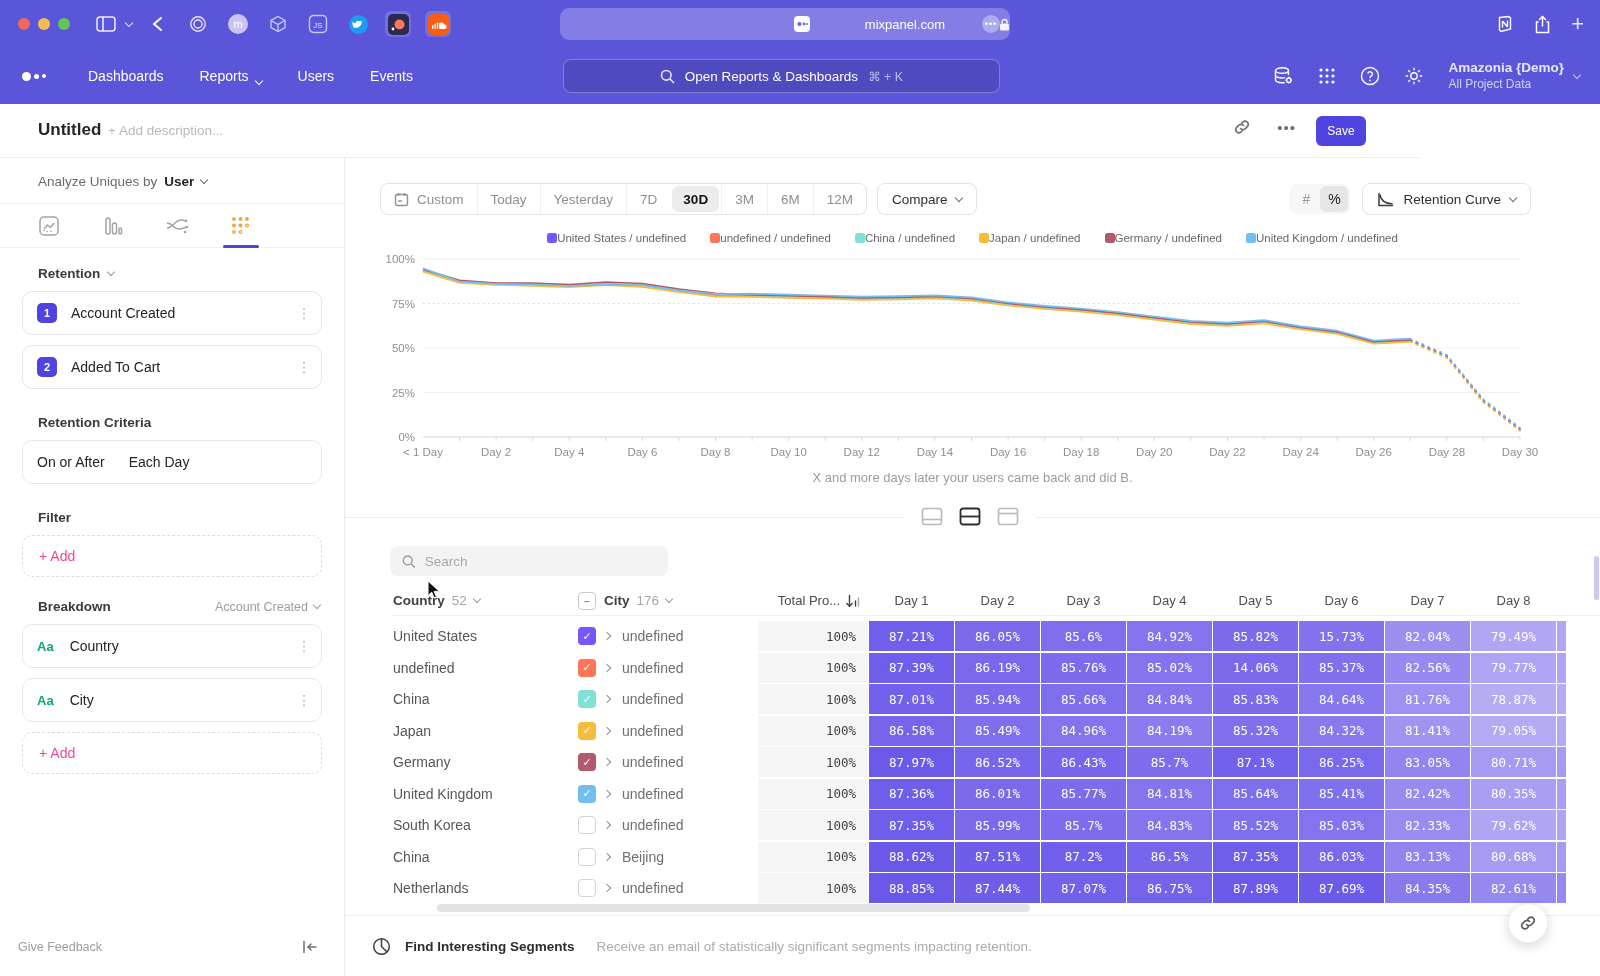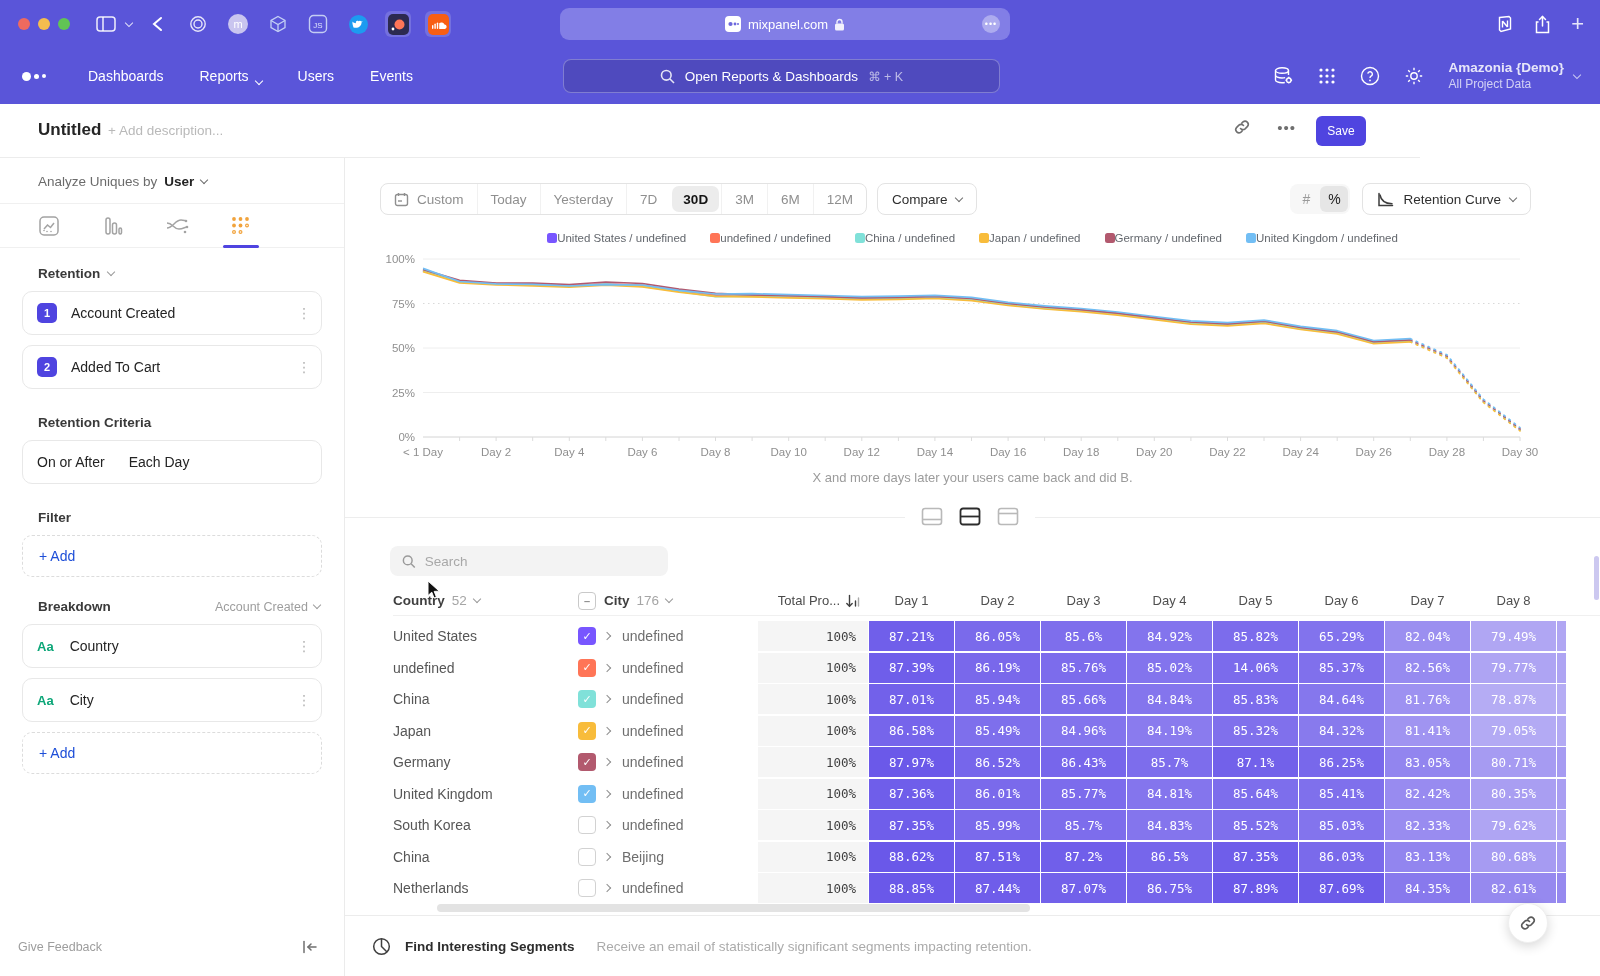--- a/index.html
+++ b/index.html
@@ -8,21 +8,21 @@
 
   
   .browser-bar { position:absolute; left:0; top:0; width:1600px; height:48px; background:#5a55d9; display:flex; align-items:center; }
   .traffic { display:flex; gap:8px; margin-left:18px; }
   .tl { width:12px; height:12px; border-radius:50%; }
   .tl.red{background:#ee6a5f;} .tl.yellow{background:#f5bd4f;} .tl.green{background:#61c454;}
   .chrome-ic { color:rgba(255,255,255,.85); display:flex; align-items:center; justify-content:center; }
   .favrow { display:flex; align-items:center; gap:14px; margin-left:22px; }
   .fav { width:26px; height:26px; border-radius:6px; display:flex; align-items:center; justify-content:center; }
   .fav.hl { background:rgba(255,255,255,.16); }
-  .addr-pill { position:absolute; left:560px; top:8px; width:450px; height:32px; background:#827ee6; border-radius:9px; display:flex; align-items:center; justify-content:center; color:#fff; font-size:13px; }
+  .addr-pill { position:absolute; left:560px; top:8px; width:450px; height:32px; background:#827ee6; border-radius:9px; display:flex; align-items:center; justify-content:flex-end; color:#fff; font-size:13px;gap:48px; }
   .addr-ellipsis { position:absolute; right:10px; top:7px; width:18px; height:18px; border-radius:50%; background:rgba(255,255,255,.35); color:#fff; font-size:9px; display:flex; align-items:center; justify-content:center; letter-spacing:1px; }
   .right-chrome { position:absolute; right:16px; top:0; height:48px; display:flex; align-items:center; gap:20px; }
 
   
   .nav-bar { position:absolute; left:0; top:48px; width:1600px; height:56px; background:#5a55d9; display:flex; align-items:center; }
   .logo-dots { display:flex; align-items:center; gap:3px; margin-left:22px; }
   .logo-dots i { background:#fff; border-radius:50%; display:block; }
   .nav-items { display:flex; align-items:center; gap:36px; margin-left:42px; }
   .nav-item { color:#fff; font-size:14px; display:flex; align-items:flex-end; gap:7px; cursor:pointer; }
   .chev { width:6px; height:6px; border-right:1.6px solid currentColor; border-bottom:1.6px solid currentColor; transform:rotate(45deg); display:inline-block; margin-top:-3px; }
@@ -47,21 +47,21 @@
   .analyze-row b { color:#242424; }
   .tabs-row { height:44px; border-bottom:1px solid #f0f0f0; display:flex; align-items:center; padding-left:28px; gap:22px; position:relative; }
   .tab-ic { width:42px; height:40px; display:flex; align-items:center; justify-content:center; color:#a3a3a3; cursor:pointer; position:relative; }
   .tab-ic.active::after { content:""; position:absolute; left:3px; right:3px; bottom:-2px; height:3px; border-radius:2px; background:#4f44e0; }
   .side-label { font-size:13.5px; font-weight:700; color:#3a3a3a; margin:18px 0 10px 38px; display:flex; align-items:center; gap:8px; }
   .side-label .chev { color:#9a9a9a; }
   .card { margin:0 22px 10px 22px; border:1px solid #e8e8e8; border-radius:10px; height:44px; display:flex; align-items:center; padding:0 14px; background:#fff; }
   .badge { width:20px; height:20px; border-radius:5px; background:#4f44e0; color:#fff; font-size:11px; font-weight:700; display:flex; align-items:center; justify-content:center; margin-right:14px; }
   .card .lbl { font-size:14px; color:#242424; flex:1; }
   .kebab { color:#b3b3b3; font-size:14px; letter-spacing:0; line-height:5px; text-align:center; width:10px; cursor:pointer; }
-  .dashed-add { margin:0 22px; border:1.5px dashed #dcdcdc; border-radius:10px; height:42px; display:flex; align-items:center; padding:0 16px; color:#1d4ed8; font-size:14px; cursor:pointer; }
+  .dashed-add { margin:0 22px; border:1.5px dashed #dcdcdc; border-radius:10px; height:42px; display:flex; align-items:center; padding:0 16px; color:#ec4899; font-size:14px; cursor:pointer; }
   .breakdown-row { display:flex; align-items:center; margin:22px 24px 10px 38px; }
   .breakdown-row .t { font-size:13.5px; font-weight:700; color:#3a3a3a; flex:1; }
   .breakdown-row .scope { font-size:12.5px; color:#9d9d9d; display:flex; align-items:center; gap:6px; }
   .aa { color:#0ca678; font-weight:700; font-size:13px; margin-right:16px; }
   .side-bottom { position:absolute; left:0; bottom:0; width:100%; height:48px; display:flex; align-items:center; padding:0 26px 10px 18px; }
   .give-feedback { font-size:12.5px; color:#9d9d9d; flex:1; cursor:pointer; }
 
   
   .main { position:absolute; left:345px; top:158px; right:0; bottom:0; background:#fff; }
   .toolbar-left { position:absolute; left:35px; top:25px; display:flex; align-items:center; gap:10px; }
@@ -657,21 +657,21 @@
         <div class="c-exp">
           <span class="chev"></span>
         </div>
         <div class="c-city">undefined</div>
         <div class="c-total">100%</div>
         <div class="c-day" style="background: rgba(106, 88, 233, 0.957);">87.21%</div>
         <div class="c-day" style="background: rgba(106, 88, 233, 0.894);">86.05%</div>
         <div class="c-day" style="background: rgba(106, 88, 233, 0.867);">85.6%</div>
         <div class="c-day" style="background: rgba(106, 88, 233, 0.83);">84.92%</div>
         <div class="c-day" style="background: rgba(106, 88, 233, 0.88);">85.82%</div>
-        <div class="c-day" style="background: rgba(106, 88, 233, 0.84);">65.29%</div>
+        <div class="c-day" style="background: rgba(106, 88, 233, 0.84);">15.73%</div>
         <div class="c-day" style="background: rgba(106, 88, 233, 0.67);">82.04%</div>
         <div class="c-day" style="background: rgba(106, 88, 233, 0.533);">79.49%</div>
         <div class="c-sliver" style="background: rgba(106, 88, 233, 0.533);"></div>
       </div>
       <div class="trow">
         <div class="c-country">undefined</div>
         <div class="c-check">
           <span class="cbox" style="background: rgb(255, 117, 87);">✓</span>
         </div>
         <div class="c-exp">

